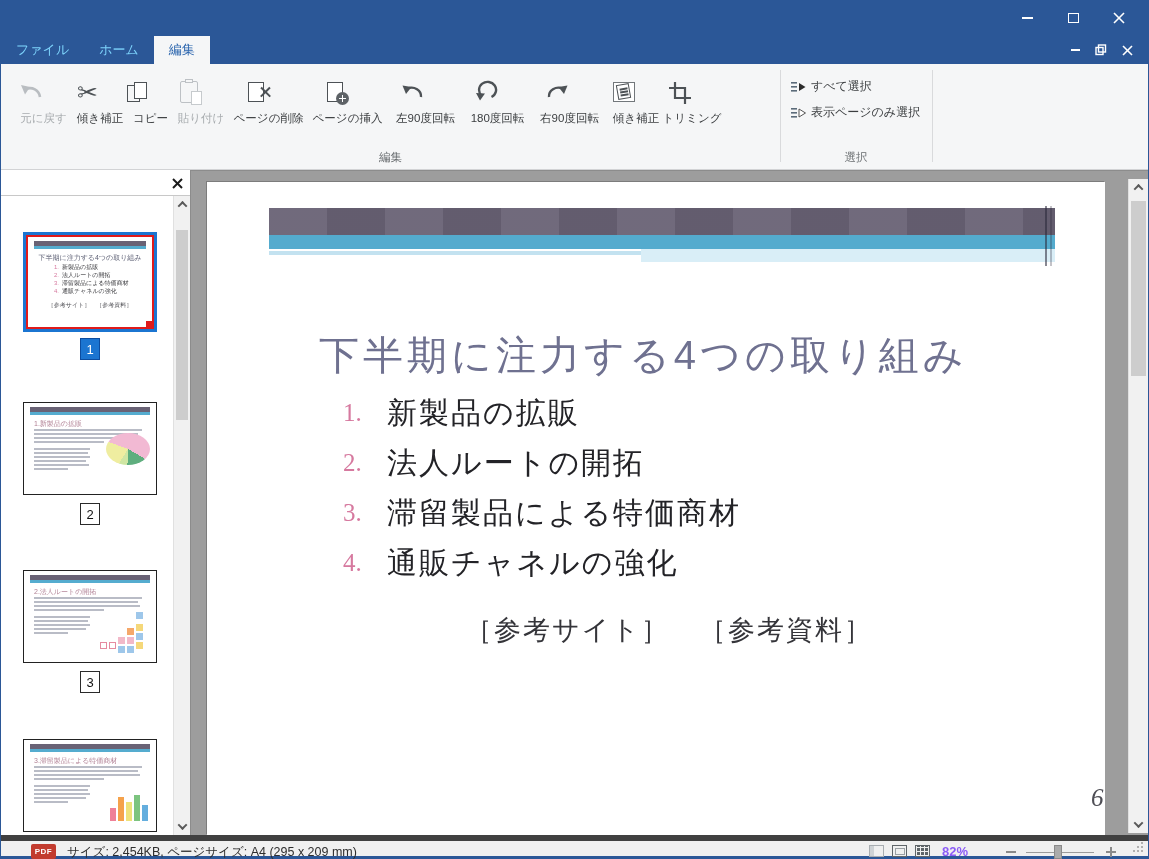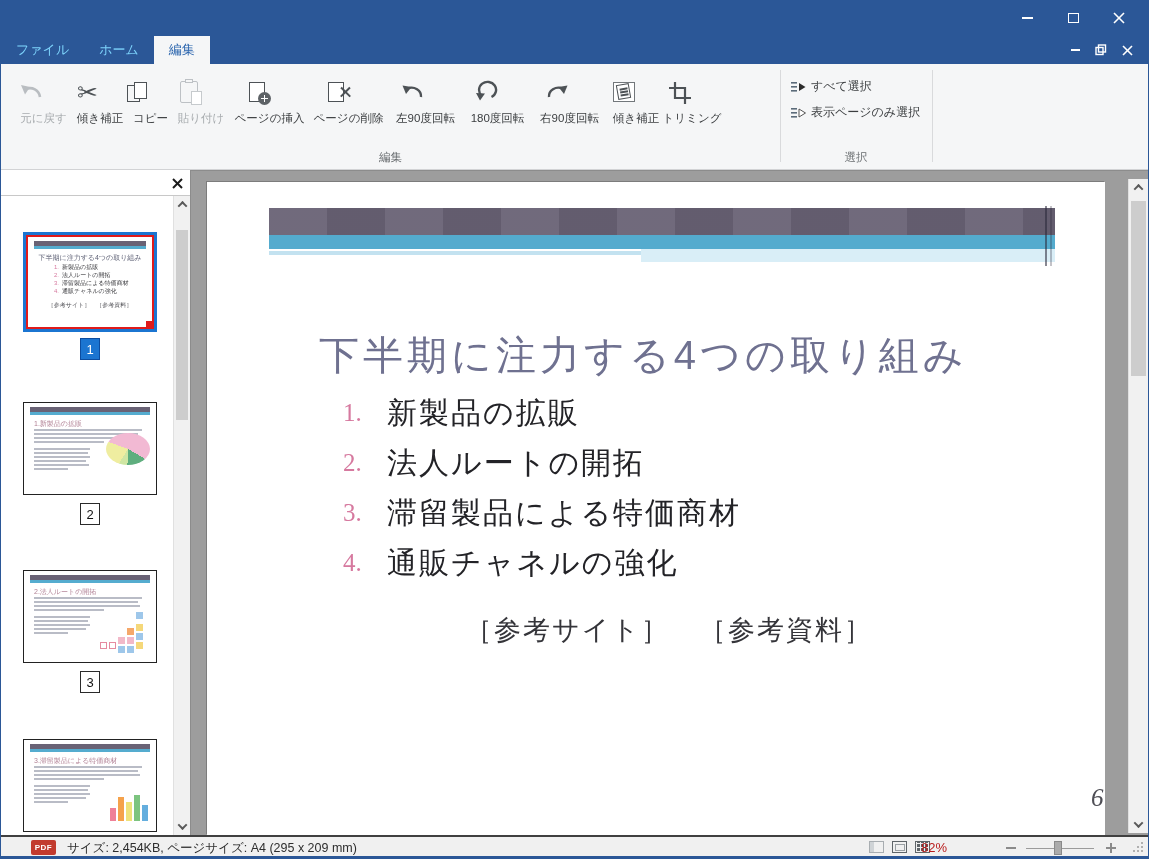--- a/index.html
+++ b/index.html
@@ -109,32 +109,32 @@
   .stripeB { position:absolute; left:434px; top:67px; width:414px; height:13px; background:#d9eef7; }
   .streak { position:absolute; top:24px; height:60px; width:2px; background:rgba(40,38,56,.55); }
   .slide-title { position:absolute; left:112px; top:146px; font-size:40px; letter-spacing:4px; color:#6f7190; white-space:nowrap; }
   .slide-item { position:absolute; left:136px; height:50px; display:flex; align-items:center; }
   .slide-item .num { width:44px; font-size:25px; color:#d6799f; font-family:"Liberation Serif", serif; }
   .slide-item .txt { font-size:30px; color:#232327; letter-spacing:2px; font-family:"Liberation Serif", serif; }
   .slide-refs { position:absolute; left:258px; top:430px; font-size:27px; color:#35353a; letter-spacing:2px; font-family:"Liberation Serif", serif; }
   .slide-pagenum { position:absolute; left:884px; top:602px; font-size:25px; font-style:italic; color:#4e4e55; font-family:"Liberation Serif", serif; }
 
   
-  .statusbar { position:relative; height:21px; background:#f0f0f0; border-top:2px solid #404040; }
+  .statusbar { position:relative; height:21px; background:#f0f0f0; border-top:6px solid #404040; }
   .pdf-badge { position:absolute; left:30px; top:3px; width:25px; height:15px; background:#c23b2e; border-radius:2px; color:#fff; font-size:8px; font-weight:bold; display:flex; align-items:center; justify-content:center; letter-spacing:.5px; }
   .status-info { position:absolute; left:66px; top:3px; font-size:12.5px; color:#2e2e2e; }
   .vicon { position:absolute; top:4px; width:15px; height:12px; }
   .vicon.layout { border:1.5px solid #a8adb1; }
   .vicon.layout::before { content:""; position:absolute; left:0; top:0; bottom:0; width:4px; background:#cfd3d6; }
   .vicon.pagev { border:1.5px solid #5f6569; }
   .vicon.pagev::before { content:""; position:absolute; left:1.5px; right:1.5px; top:1.5px; bottom:1.5px; border:1px solid #9aa0a4; }
   .vicon.grid { background-color:#5f6569;
     background-image:repeating-linear-gradient(0deg,#f0f0f0 0 1px,transparent 1px 4px),
                      repeating-linear-gradient(90deg,#f0f0f0 0 1px,transparent 1px 4px); border:1px solid #5f6569; }
-  .zoom-text { position:absolute; left:920px; top:3px; font-size:13px; color:#b91c1c; }
+  .zoom-text { position:absolute; left:941px; top:3px; font-size:13px; color:#8b5cf6;font-weight:bold; }
   .zminus { position:absolute; left:1005px; top:10px; width:10px; height:2px; background:#8a8a8a; }
   .ztrack { position:absolute; left:1025px; top:10.5px; width:68px; height:1.6px; background:#9b9b9b; }
   .zthumb { position:absolute; left:1053px; top:4px; width:8px; height:14px; background:#ababab; border:1px solid #8a8a8a; }
   .zplus { position:absolute; left:1105px; top:10px; width:10px; height:2px; background:#8a8a8a; }
   .zplus::after { content:""; position:absolute; left:4px; top:-4px; width:2px; height:10px; background:#8a8a8a; }
   .grip { position:absolute; right:5px; bottom:4px; width:2px; height:2px; background:#b0b0b0;
     box-shadow:0 0 0 0 #b0b0b0, -4px 0 #b0b0b0, -8px 0 #b0b0b0, 0 -4px #b0b0b0, -4px -4px #b0b0b0, 0 -8px #b0b0b0; }
   .bottom-border { height:3px; background:#2b5797; }
 </style>
 </head>
@@ -215,37 +215,37 @@
       <div class="rbtn disabled" style="width:57px">
         <div class="icn">
             <div class="paste-board">
               <div class="paste-clip"></div>
               <div class="paste-page"></div>
             </div>
           </div>
         <div class="lbl">貼り付け</div>
       </div>
 
-      <div class="rbtn" style="width:80px">
-        <div class="icn">
-            <div class="pg">
-              <div class="badge-plus"></div>
-            </div>
-          </div>
-        <div class="lbl">ページの挿入</div>
-      </div>
-
       <div class="rbtn" style="width:78px">
         <div class="icn">
             <div class="pg">
               <div class="xbar a"></div>
               <div class="xbar b"></div>
             </div>
           </div>
         <div class="lbl">ページの削除</div>
+      </div>
+
+      <div class="rbtn" style="width:80px">
+        <div class="icn">
+            <div class="pg">
+              <div class="badge-plus"></div>
+            </div>
+          </div>
+        <div class="lbl">ページの挿入</div>
       </div>
 
       <div class="rbtn" style="width:76px">
         <div class="icn">
             <svg width="26" height="24">
               <path d="M21 17 A9.5 8.5 0 0 0 7.5 8.5" fill="none" stroke="#4d5256" stroke-width="2.4"></path>
               <polygon points="2.5,5.5 11.5,7 6,14" fill="#4d5256"></polygon>
             </svg>
           </div>
         <div class="lbl">左90度回転</div>

